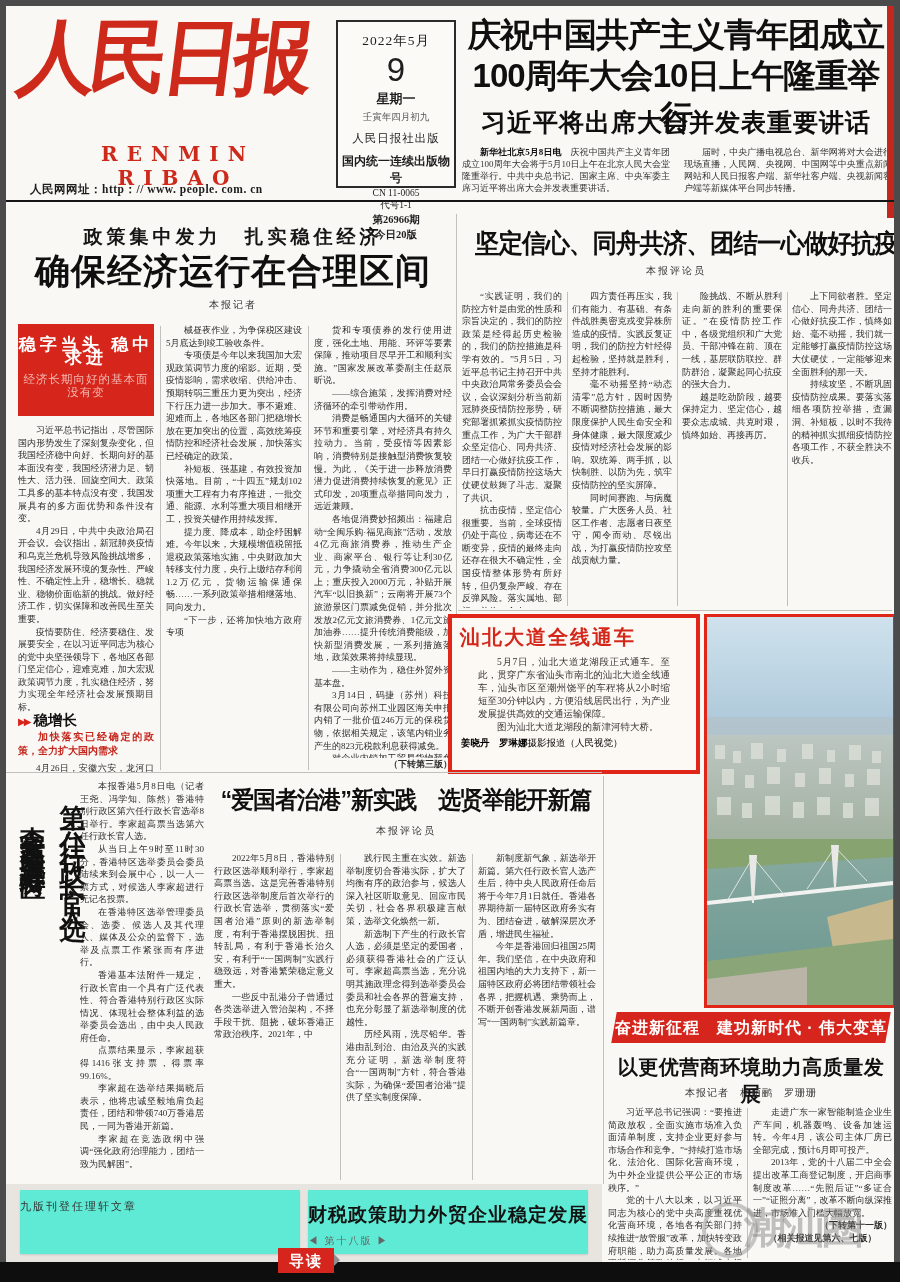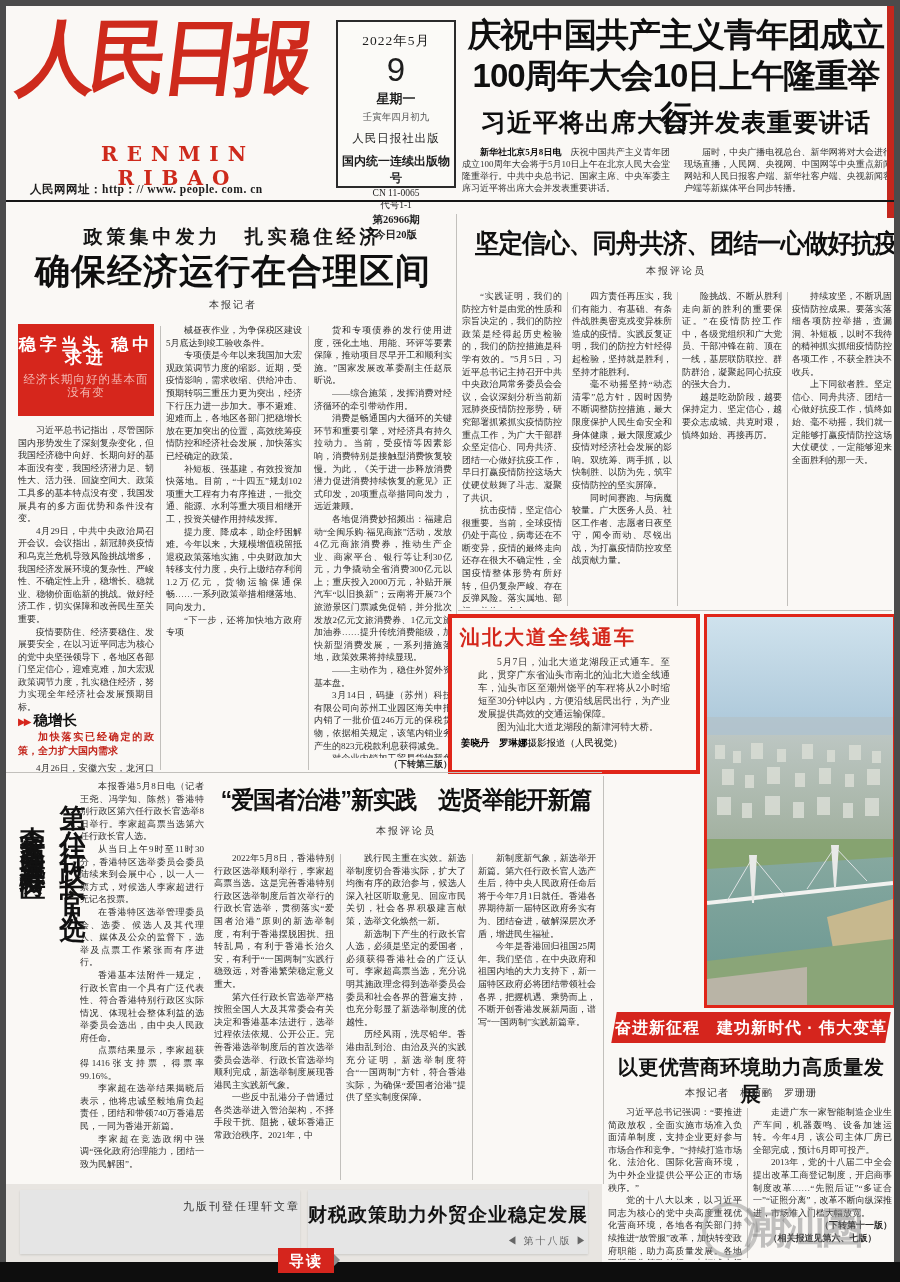--- a/index.html
+++ b/index.html
@@ -56,21 +56,21 @@
   .sb-by .b{font-weight:900;}
   
   .photo{border:3px solid #e02619;overflow:hidden;background:#9db6c2;}
   
   .vtitle{writing-mode:vertical-rl;font-family:"Liberation Sans",sans-serif;font-weight:900;font-size:26px;color:#111;}
   
   .banner-bg{background:#d5251d;transform:skewX(-10deg);}
   .banner-tx{color:#fff;font-family:"Liberation Sans",sans-serif;font-weight:900;font-size:16px;letter-spacing:1px;text-align:center;line-height:31px;}
   
   .band{background:#e8e5e1;}
-  .pbox{background:#e5e5e5;text-align:right;box-shadow:0 1px 2px rgba(0,0,0,.12);}
+  .pbox{background:#5eead4;text-align:left;box-shadow:0 1px 2px rgba(0,0,0,.12);}
   .pbox .pk{font-size:11px;color:#333;margin-top:9px;letter-spacing:2px;}
   .pbox .pt{font-family:"Liberation Sans",sans-serif;font-weight:900;font-size:20px;color:#121212;margin-top:3px;letter-spacing:1px;}
   .pbox .pt2{font-family:"Liberation Sans",sans-serif;font-weight:900;font-size:19px;color:#121212;margin-top:12px;letter-spacing:1px;}
   .pbox .pg{font-size:10px;color:#666;margin-top:6px;letter-spacing:2px;}
   .daodu{background:#d5251d;color:#fff;font-family:"Liberation Sans",sans-serif;font-weight:900;
          font-size:15px;text-align:center;line-height:25px;letter-spacing:2px;}
   .daodu:after{content:"";position:absolute;right:-12px;top:6px;border:6px solid transparent;border-left-color:#8f8f8f;}
   .bizh{font-family:"Liberation Sans",sans-serif;font-weight:900;font-size:20px;color:#101010;text-align:center;letter-spacing:.5px;}
   .wm{pointer-events:none;}
   .wm .circ{position:absolute;left:2px;top:10px;width:48px;height:48px;border:4px solid rgba(145,145,145,.5);border-radius:50%;}
@@ -177,22 +177,22 @@
         <p>毫不动摇坚持“动态清零”总方针，因时因势不断调整防控措施，最大限度保护人民生命安全和身体健康，最大限度减少疫情对经济社会发展的影响。双统筹、两手抓，以快制胜、以防为先，筑牢疫情防控的坚实屏障。</p>
         <p>同时间赛跑、与病魔较量。广大医务人员、社区工作者、志愿者日夜坚守，闻令而动、尽锐出战，为打赢疫情防控攻坚战贡献力量。</p>
       </div>
     <div class="abs vline" style="left:671px;top:286px;height:314px;"></div>
     <div class="abs body-col" style="left:676px;top:284px;width:100px;height:318px;">
         <p>险挑战、不断从胜利走向新的胜利的重要保证。”在疫情防控工作中，各级党组织和广大党员、干部冲锋在前、顶在一线，基层联防联控、群防群治，凝聚起同心抗疫的强大合力。</p>
         <p>越是吃劲阶段，越要保持定力、坚定信心，越要众志成城、共克时艰，慎终如始、再接再厉。</p>
       </div>
     <div class="abs vline" style="left:781px;top:286px;height:314px;"></div>
     <div class="abs body-col" style="left:786px;top:284px;width:100px;height:318px;">
+        <p>上下同欲者胜。坚定信心、同舟共济、团结一心做好抗疫工作，慎终如始、毫不动摇，我们就一定能够打赢疫情防控这场大仗硬仗，一定能够迎来全面胜利的那一天。</p>
         <p>持续攻坚，不断巩固疫情防控成果。要落实落细各项防控举措，查漏洞、补短板，以时不我待的精神抓实抓细疫情防控各项工作，不获全胜决不收兵。</p>
-        <p>上下同欲者胜。坚定信心、同舟共济、团结一心做好抗疫工作，慎终如始、毫不动摇，我们就一定能够打赢疫情防控这场大仗硬仗，一定能够迎来全面胜利的那一天。</p>
       </div>
     <div class="abs hline" style="left:452px;top:604px;width:434px;"></div>
 
     <div class="abs sbbox" style="left:442px;top:608px;width:244px;height:152px;">
       <div class="sb-h">汕北大道全线通车</div>
       <div class="sb-body">
           <p>5月7日，汕北大道龙湖段正式通车。至此，贯穿广东省汕头市南北的汕北大道全线通车，汕头市区至潮州饶平的车程将从2小时缩短至30分钟以内，方便沿线居民出行，为产业发展提供高效的交通运输保障。</p>
           <p>图为汕北大道龙湖段的新津河特大桥。</p>
         </div>
       <div class="sb-by"><span class="b">姜晓丹　罗琳娜</span><span>摄影报道（人民视觉）</span></div>
@@ -272,21 +272,20 @@
         <p>李家超在选举结果揭晓后表示，他将忠诚坚毅地肩负起责任，团结和带领740万香港居民，一同为香港开新篇。</p>
         <p>李家超在竞选政纲中强调“强化政府治理能力，团结一致为民解困”。</p>
       </div>
 
     <div class="abs" style="left:204px;top:778px;width:392px;text-align:center;">
       <span class="hl" style="display:inline-block;font-size:24px;letter-spacing:-1px;transform:scaleX(.95);white-space:nowrap;">“爱国者治港”新实践　选贤举能开新篇</span>
     </div>
     <div class="abs byline" style="left:204px;top:818px;width:392px;">本报评论员</div>
     <div class="abs body-col" style="left:208px;top:846px;width:120px;height:330px;">
         <p>2022年5月8日，香港特别行政区选举顺利举行，李家超高票当选。这是完善香港特别行政区选举制度后首次举行的行政长官选举，贯彻落实“爱国者治港”原则的新选举制度，有利于香港摆脱困扰、扭转乱局，有利于香港长治久安，有利于“一国两制”实践行稳致远，对香港繁荣稳定意义重大。</p>
-        <p>第六任行政长官选举严格按照全国人大及其常委会有关决定和香港基本法进行，选举过程依法依规、公开公正。完善香港选举制度后的首次选举委员会选举、行政长官选举均顺利完成，新选举制度展现香港民主实践新气象。</p>
         <p>一些反中乱港分子曾通过各类选举进入管治架构，不择手段干扰、阻挠，破坏香港正常政治秩序。2021年，中</p>
       </div>
     <div class="abs vline" style="left:334px;top:848px;height:326px;"></div>
     <div class="abs body-col" style="left:340px;top:846px;width:120px;height:330px;">
         <p>践行民主重在实效。新选举制度切合香港实际，扩大了均衡有序的政治参与，候选人深入社区听取意见、回应市民关切，社会各界积极建言献策，选举文化焕然一新。</p>
         <p>新选制下产生的行政长官人选，必须是坚定的爱国者，必须获得香港社会的广泛认可。李家超高票当选，充分说明其施政理念得到选举委员会委员和社会各界的普遍支持，也充分彰显了新选举制度的优越性。</p>
         <p>历经风雨，洗尽铅华。香港由乱到治、由治及兴的实践充分证明，新选举制度符合“一国两制”方针，符合香港实际，为确保“爱国者治港”提供了坚实制度保障。</p>
       </div>
     <div class="abs vline" style="left:466px;top:848px;height:326px;"></div>
     <div class="abs body-col" style="left:472px;top:846px;width:118px;height:330px;">

